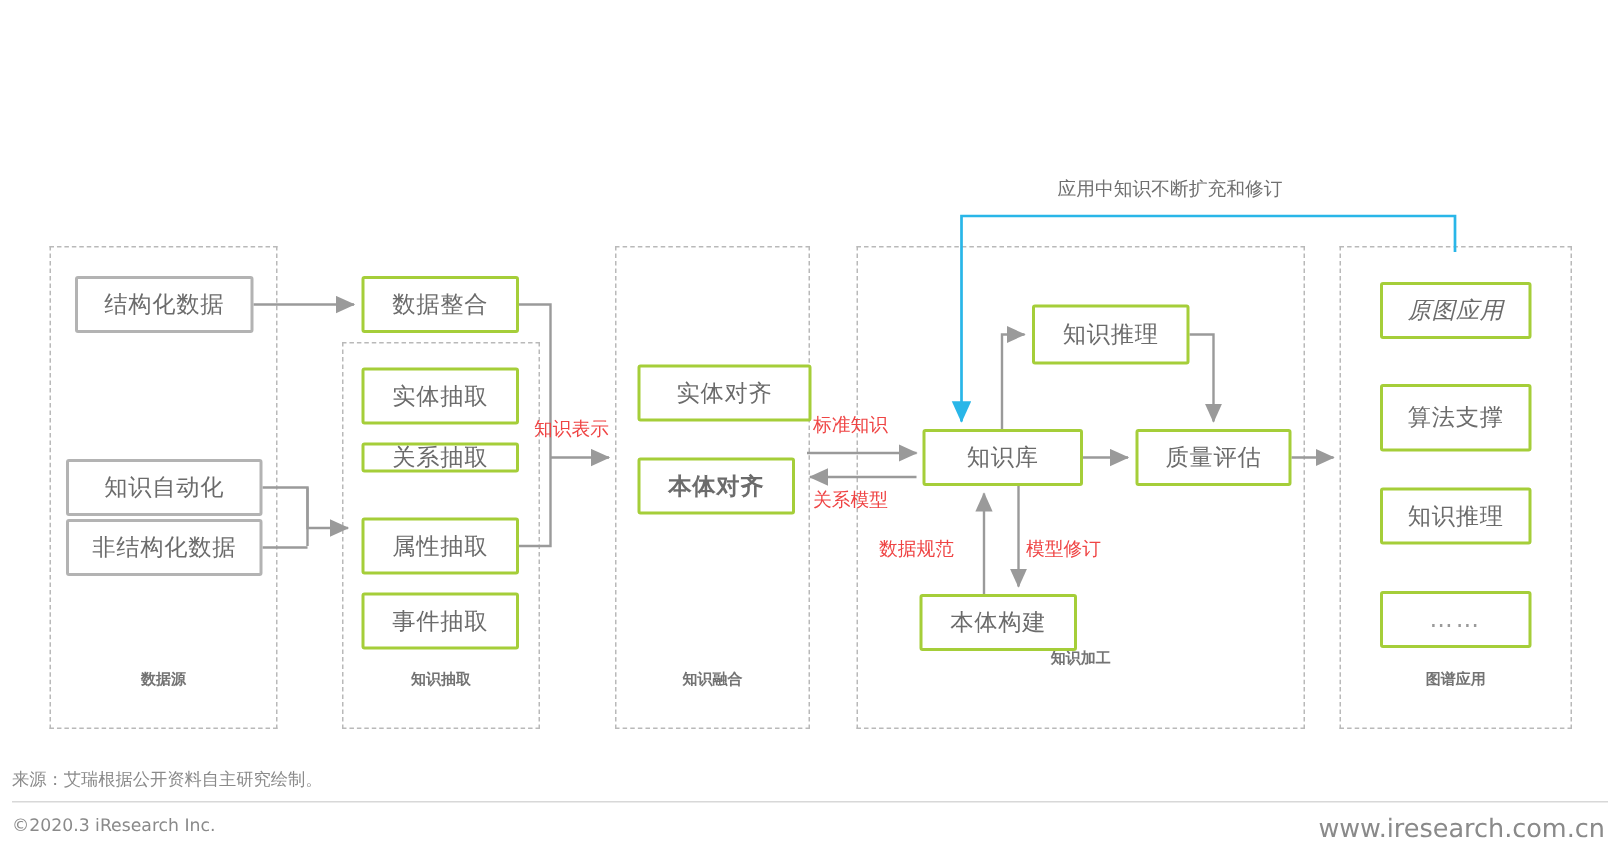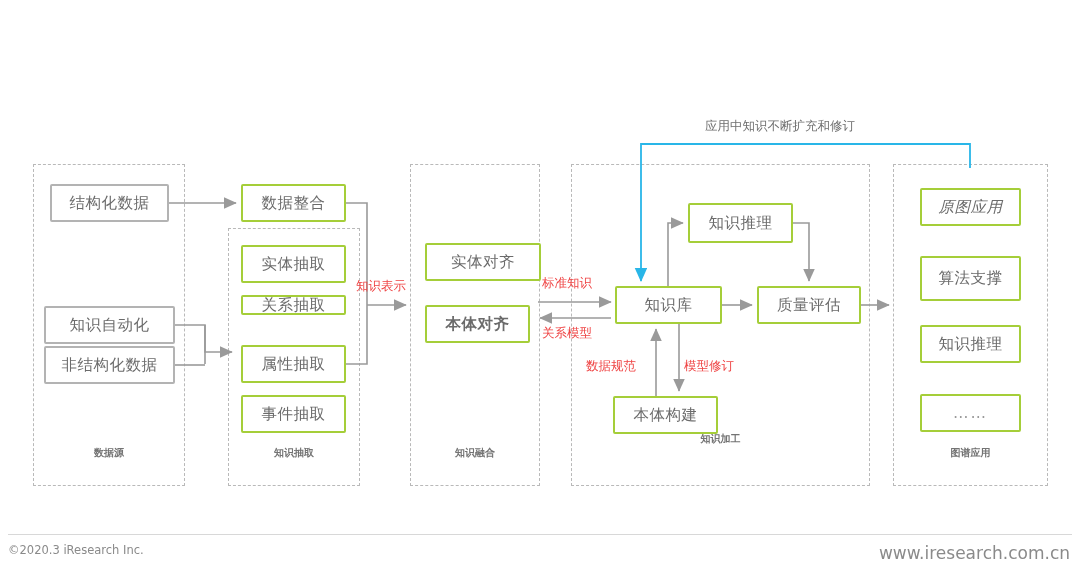--- a/index.html
+++ b/index.html
@@ -138,16 +138,17 @@
 
   <div id="edge-labels-layer">
       <div class="edge-label" style="left: 356px; top: 278px;">知识表示</div>
       <div class="edge-label" style="left: 542px; top: 275px;">标准知识</div>
       <div class="edge-label" style="left: 542px; top: 325px;">关系模型</div>
       <div class="edge-label" style="left: 586px; top: 358px;">数据规范</div>
       <div class="edge-label" style="left: 684px; top: 358px;">模型修订</div>
       <div class="edge-label blue-note" style="left: 705px; top: 118px;">应用中知识不断扩充和修订</div>
     </div>
 
+  <div class="footer-note">来源：艾瑞根据公开资料自主研究绘制。</div>
   <div class="rule"></div>
   <div class="copyright">©2020.3 iResearch Inc.</div>
   <div class="website">www.iresearch.com.cn</div>
 </div>
 
 </body></html>

